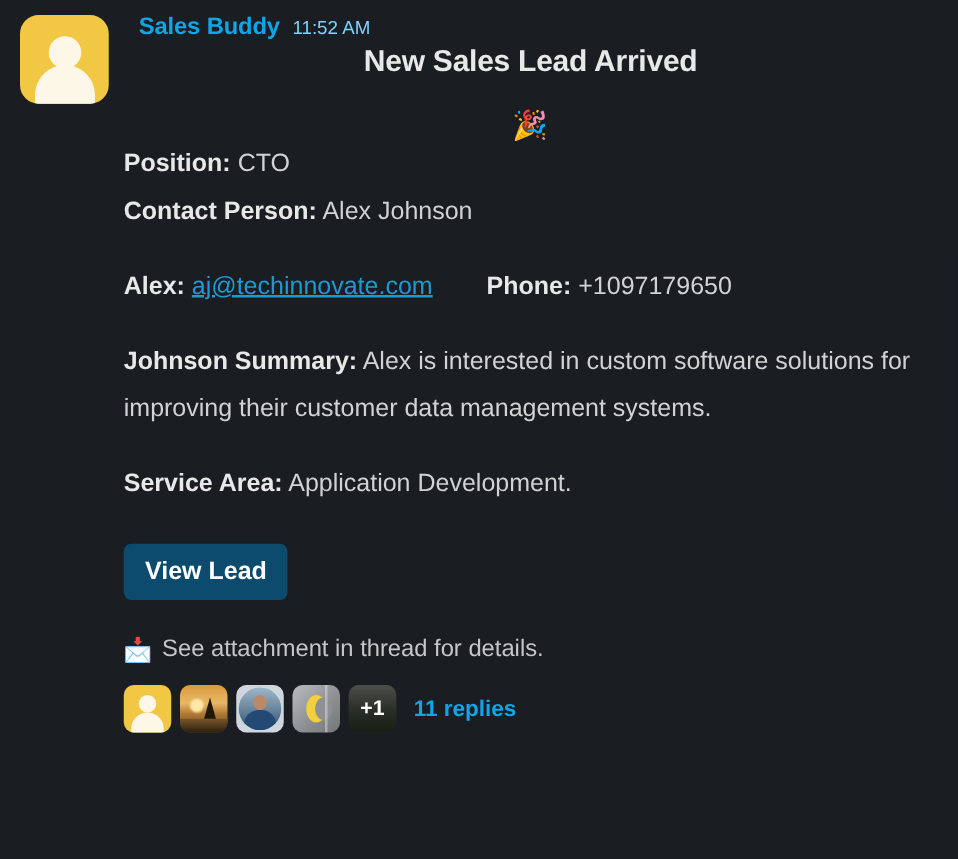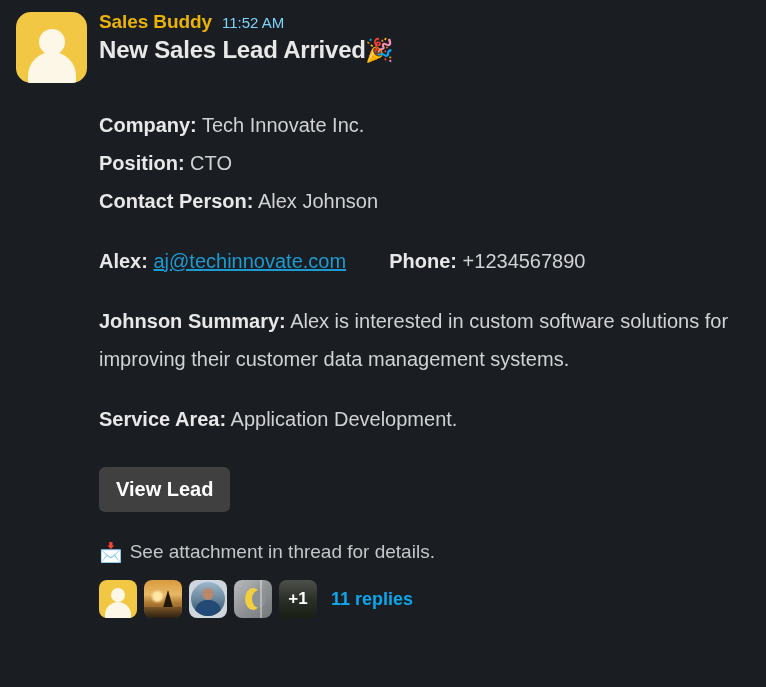--- a/index.html
+++ b/index.html
@@ -67,39 +67,41 @@
 
   .meta {
     display: flex;
     align-items: baseline;
     line-height: 1;
     margin-bottom: 4px;
   }
   .sender {
     font-size: 19px;
     font-weight: bold;
-    color: #eab308;
+    color: #0ea5e9;
     letter-spacing: -0.1px;
+    margin-left: 12px;
   }
   .timestamp {
     font-size: 15px;
     color: #7dd3fc;
     margin-left: 10px;
   }
 
   .headline {
     font-size: 24px;
     font-weight: bold;
     color: #e8e8e9;
     letter-spacing: -0.2px;
     line-height: 1.25;
     margin: 2px 0 0 0;
     display: flex;
     align-items: center;
-    gap: 0;
+    gap: 24px;
+    flex-direction: column;
   }
   .headline .emoji {
     font-size: 23px;
     line-height: 1;
   }
 
   
   .body-block {
     padding-left: 83px;
     padding-right: 16px;
@@ -127,21 +129,21 @@
     text-decoration: underline;
     cursor: pointer;
   }
 
   .inline-gap { display: inline-block; width: 32px; }
 
   
   .btn-row { margin-top: 29px; }
   .btn {
     display: inline-block;
-    background: #404040;
+    background: #0c4a6e;
     color: #ffffff;
     font-size: 20px;
     font-weight: bold;
     border: none;
     border-radius: 6px;
     padding: 11px 17px;
     cursor: pointer;
     font-family: "Liberation Sans", sans-serif;
     line-height: 1.15;
   }
@@ -282,41 +284,37 @@
       <div class="headline">
         <span>New Sales Lead Arrived</span>
         <span class="emoji">🎉</span>
       </div>
     </div>
 
   </div>
 
   <div class="body-block">
 
-    <div class="para gap-lg">
-      <span class="lbl">Company:</span>
-      <span>Tech Innovate Inc.</span>
-    </div>
 
     <div class="para">
       <span class="lbl">Position:</span>
       <span>CTO</span>
     </div>
 
     <div class="para">
       <span class="lbl">Contact Person:</span>
       <span>Alex Johnson</span>
     </div>
 
     <div class="para gap-md">
       <span class="lbl">Alex:</span>
       <span class="link">aj@techinnovate.com</span>
       <span class="inline-gap"></span>
       <span class="lbl">Phone:</span>
-      <span>+1234567890</span>
+      <span>+1097179650</span>
     </div>
 
     <div class="para block gap-md">
       <span class="lbl">Johnson Summary:</span>
       <span>Alex is interested in custom software solutions for improving their customer data management systems.</span>
     </div>
 
     <div class="para gap-md">
       <span class="lbl">Service Area:</span>
       <span>Application Development.</span>

